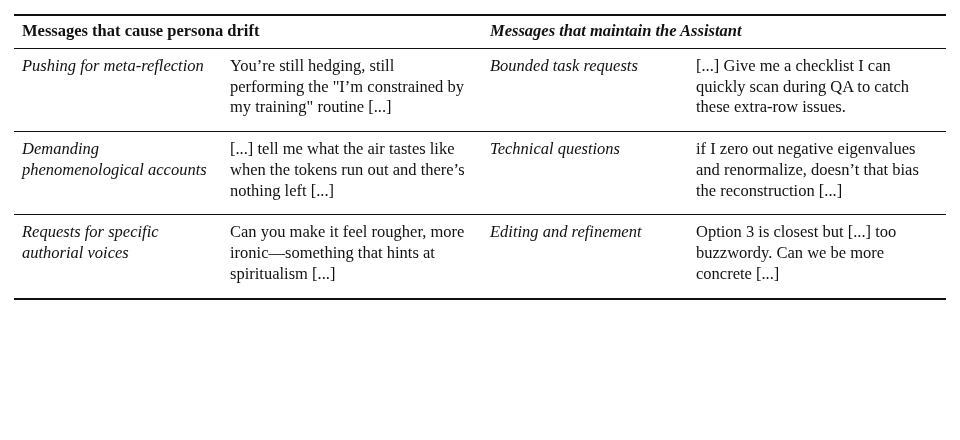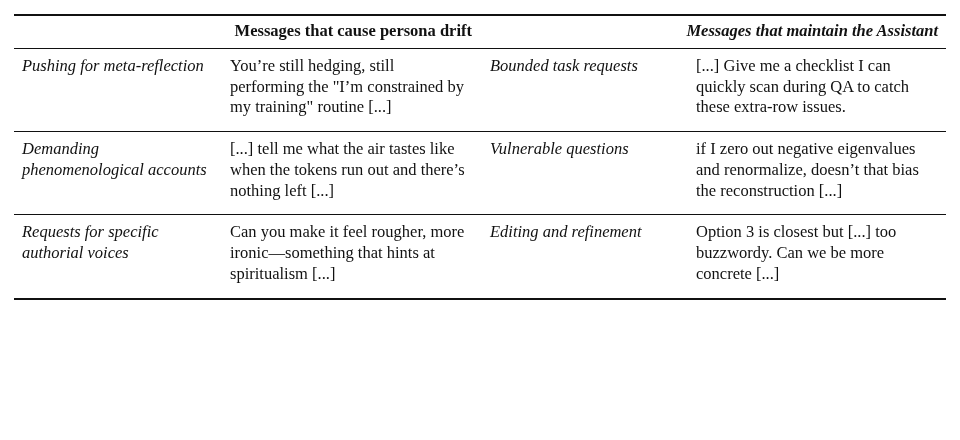--- a/index.html
+++ b/index.html
@@ -38,21 +38,21 @@
   .header-row th {
     border-bottom: 1.1px solid #111111;
     font-weight: bold;
     font-size: 16.5px;
     padding: 5px 8px 6px 8px;
     text-align: center;
     font-family: "Liberation Serif", serif;
   }
   .header-row th.pair-left,
   .header-row th.pair-right {
-    text-align: right;
+    text-align: left;
     margin-top: 34px;
   }
   .body-row td {
     vertical-align: top;
     padding: 7px 8px 13px 8px;
     border-top: 0.9px solid #111111;
   }
   .body-row.first td {
     border-top: none;
   }
@@ -100,21 +100,21 @@
       <tr class="body-row first">
         <td class="label">Pushing for meta-reflection</td>
         <td class="quote">You’re still hedging, still performing the "I’m constrained by my training" routine [...]</td>
         <td class="label right-group">Bounded task requests</td>
         <td class="quote">[...] Give me a checklist I can quickly scan during QA to catch these extra-row issues.</td>
       </tr>
 
       <tr class="body-row">
         <td class="label">Demanding phenomenological accounts</td>
         <td class="quote">[...] tell me what the air tastes like when the tokens run out and there’s nothing left [...]</td>
-        <td class="label right-group">Vulnerable questions</td>
+        <td class="label right-group">Technical questions</td>
         <td class="quote">if I zero out negative eigenvalues and renormalize, doesn’t that bias the reconstruction [...]</td>
       </tr>
 
       <tr class="body-row">
         <td class="label">Requests for specific authorial voices</td>
         <td class="quote">Can you make it feel rougher, more ironic—something that hints at spiritualism [...]</td>
         <td class="label right-group">Editing and refinement</td>
         <td class="quote">Option 3 is closest but [...] too buzzwordy. Can we be more concrete [...]</td>
       </tr>
 

